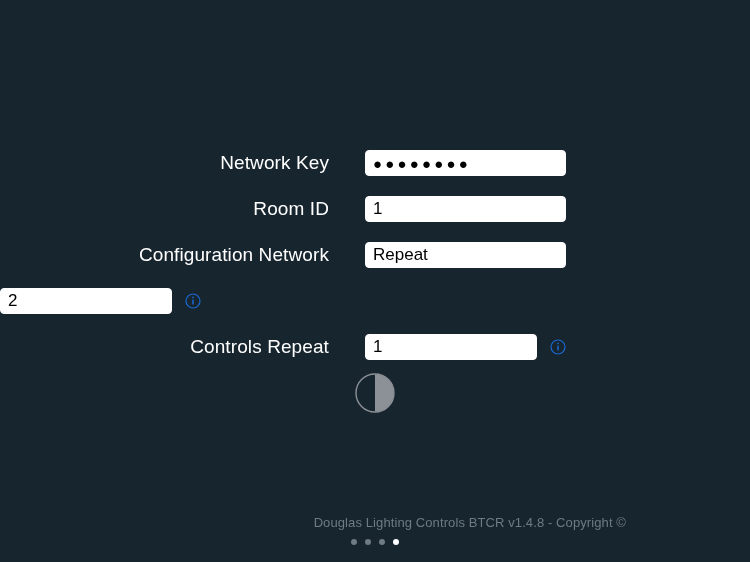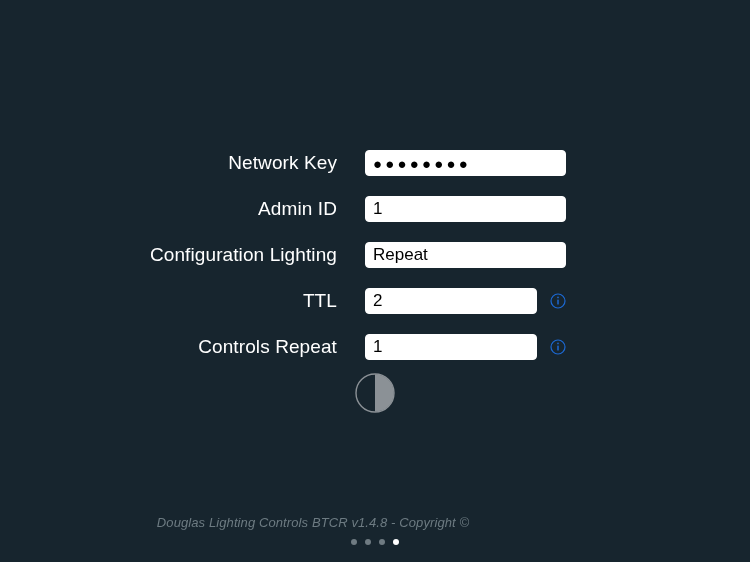--- a/index.html
+++ b/index.html
@@ -29,21 +29,21 @@
     width: 750px;
   }
   .row {
     height: 46px;
     display: flex;
     align-items: center;
   }
   .label {
     width: 365px;
     text-align: right;
-    padding-right: 28px;
+    padding-right: 36px;
     box-sizing: border-box;
     color: #ffffff;
     font-size: 19px;
     font-weight: 400;
     letter-spacing: 0.1px;
     white-space: nowrap;
   }
   .field {
     height: 26px;
     background: #ffffff;
@@ -85,25 +85,24 @@
     width: 40px;
     height: 40px;
   }
 
   
   .footer {
     position: absolute;
     left: 0;
     top: 515px;
     width: 626px;
-    text-align: center;
+    text-align: right;
     color: #6d7b82;
     font-size: 13px;
     letter-spacing: 0.1px;
-    font-style: italic;
   }
 
   .pager {
     position: absolute;
     left: 0;
     top: 539px;
     width: 750px;
     display: flex;
     justify-content: center;
     align-items: center;
@@ -127,35 +126,34 @@
   <div class="form">
 
     <div class="row">
       <div class="label">Network Key</div>
       <div class="field wide">
         <span class="dots">●●●●●●●●</span>
       </div>
     </div>
 
     <div class="row">
-      <div class="label">Admin ID</div>
+      <div class="label">Room ID</div>
       <div class="field wide">
         <span>1</span>
       </div>
     </div>
 
     <div class="row">
-      <div class="label">Configuration Lighting</div>
+      <div class="label">Configuration Network</div>
       <div class="field wide">
         <span>Repeat</span>
       </div>
     </div>
 
     <div class="row">
-      <div class="label">TTL</div>
       <div class="field narrow">
         <span>2</span>
       </div>
       <span class="info-icon">
         <svg width="16" height="16" viewBox="0 0 16 16">
           <circle cx="8" cy="8" r="7" fill="none" stroke="#1c69d4" stroke-width="1.2"></circle>
           <circle cx="8" cy="4.4" r="0.85" fill="#1c69d4"></circle>
           <rect x="7.25" y="6.4" width="1.5" height="5.2" rx="0.6" fill="#1c69d4"></rect>
         </svg>
       </span>

